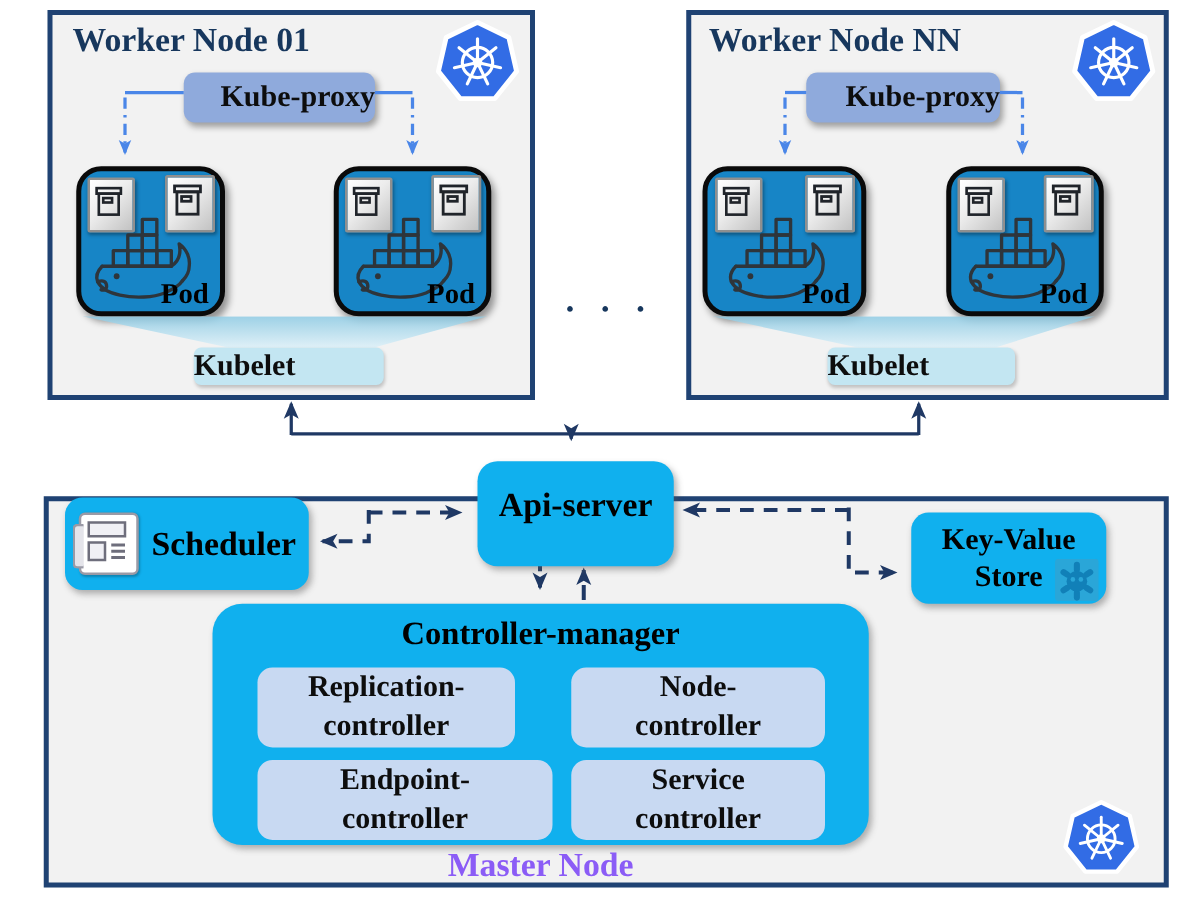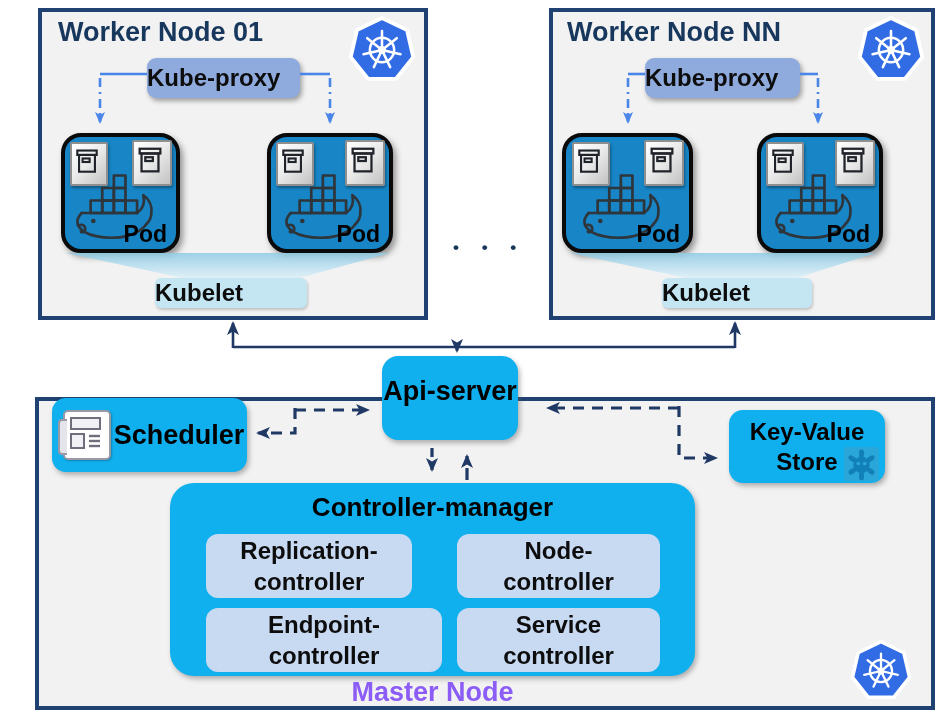--- a/index.html
+++ b/index.html
@@ -1,22 +1,22 @@
 <!DOCTYPE html>
 <html><head>
 <meta charset="utf-8">
 <style>
   html,body{margin:0;padding:0;background:#fff;}
   .stage{position:relative;width:950px;height:719px;background:#fff;overflow:hidden;
-         font-family:Liberation Sans, sans-serif;font-weight:bold;}
+         font-family:Liberation Serif, serif;font-weight:bold;}
   .abs{position:absolute;box-sizing:border-box;}
   .panel{background:#f2f2f2;border:4px solid #1f4273;}
   .panel-title{color:#17375d;font-size:27px;line-height:1.05;white-space:nowrap;}
   .kproxy{background:#8faadc;border-radius:9px;color:#0d0d0d;font-size:24px;
-          display:flex;align-items:center;justify-content:flex-start;
+          display:flex;align-items:center;justify-content:flex-end;
           box-shadow:2px 3px 5px rgba(0,0,0,.35);}
   .pod{background:#1785c6;border:4px solid #0a0a0a;border-radius:20px;
        box-shadow:3px 4px 6px rgba(0,0,0,.4);}
   .pod-label{position:absolute;right:9px;bottom:1px;color:#000;font-size:23px;}
   .cicon{position:absolute;width:34px;height:40px;border:2px solid #8f8f8f;border-radius:2px;
          background:linear-gradient(135deg,#ffffff 0%,#ececec 45%,#c2c2c2 100%);
          box-shadow:1px 2px 3px rgba(0,0,0,.35);}
   .whale{position:absolute;left:50%;bottom:2px;transform:translateX(-50%);}
   .fan{background:linear-gradient(180deg,#8ecbe4 0%,#d8eef7 95%);opacity:.85;}
   .kubelet{background:#c3e6f2;border-radius:6px;color:#0d0d0d;font-size:24px;
@@ -377,17 +377,17 @@
       <path d="M679,408 H548" marker-end="url(#mNavy)"></path>
       <path d="M679,406 V458 H716" marker-end="url(#mNavy)"></path>
     </g>
 
     <g stroke="#1f3864" stroke-width="3.2" fill="none">
       <path d="M432,448 V470" stroke-dasharray="9 6" marker-end="url(#mNavy)"></path>
       <path d="M467,480 V456" stroke-dasharray="12 6" marker-end="url(#mNavy)"></path>
     </g>
   </svg>
 
-  <div class="abs blue-box api" style="left:382px;top:356px;width:136px;height:84px;border-radius:16px;">
+  <div class="abs blue-box api" style="left:382px;top:369px;width:157px;height:84px;border-radius:16px;">
     <span>Api-server</span>
   </div>
 
 </div>
 
 </body></html>

